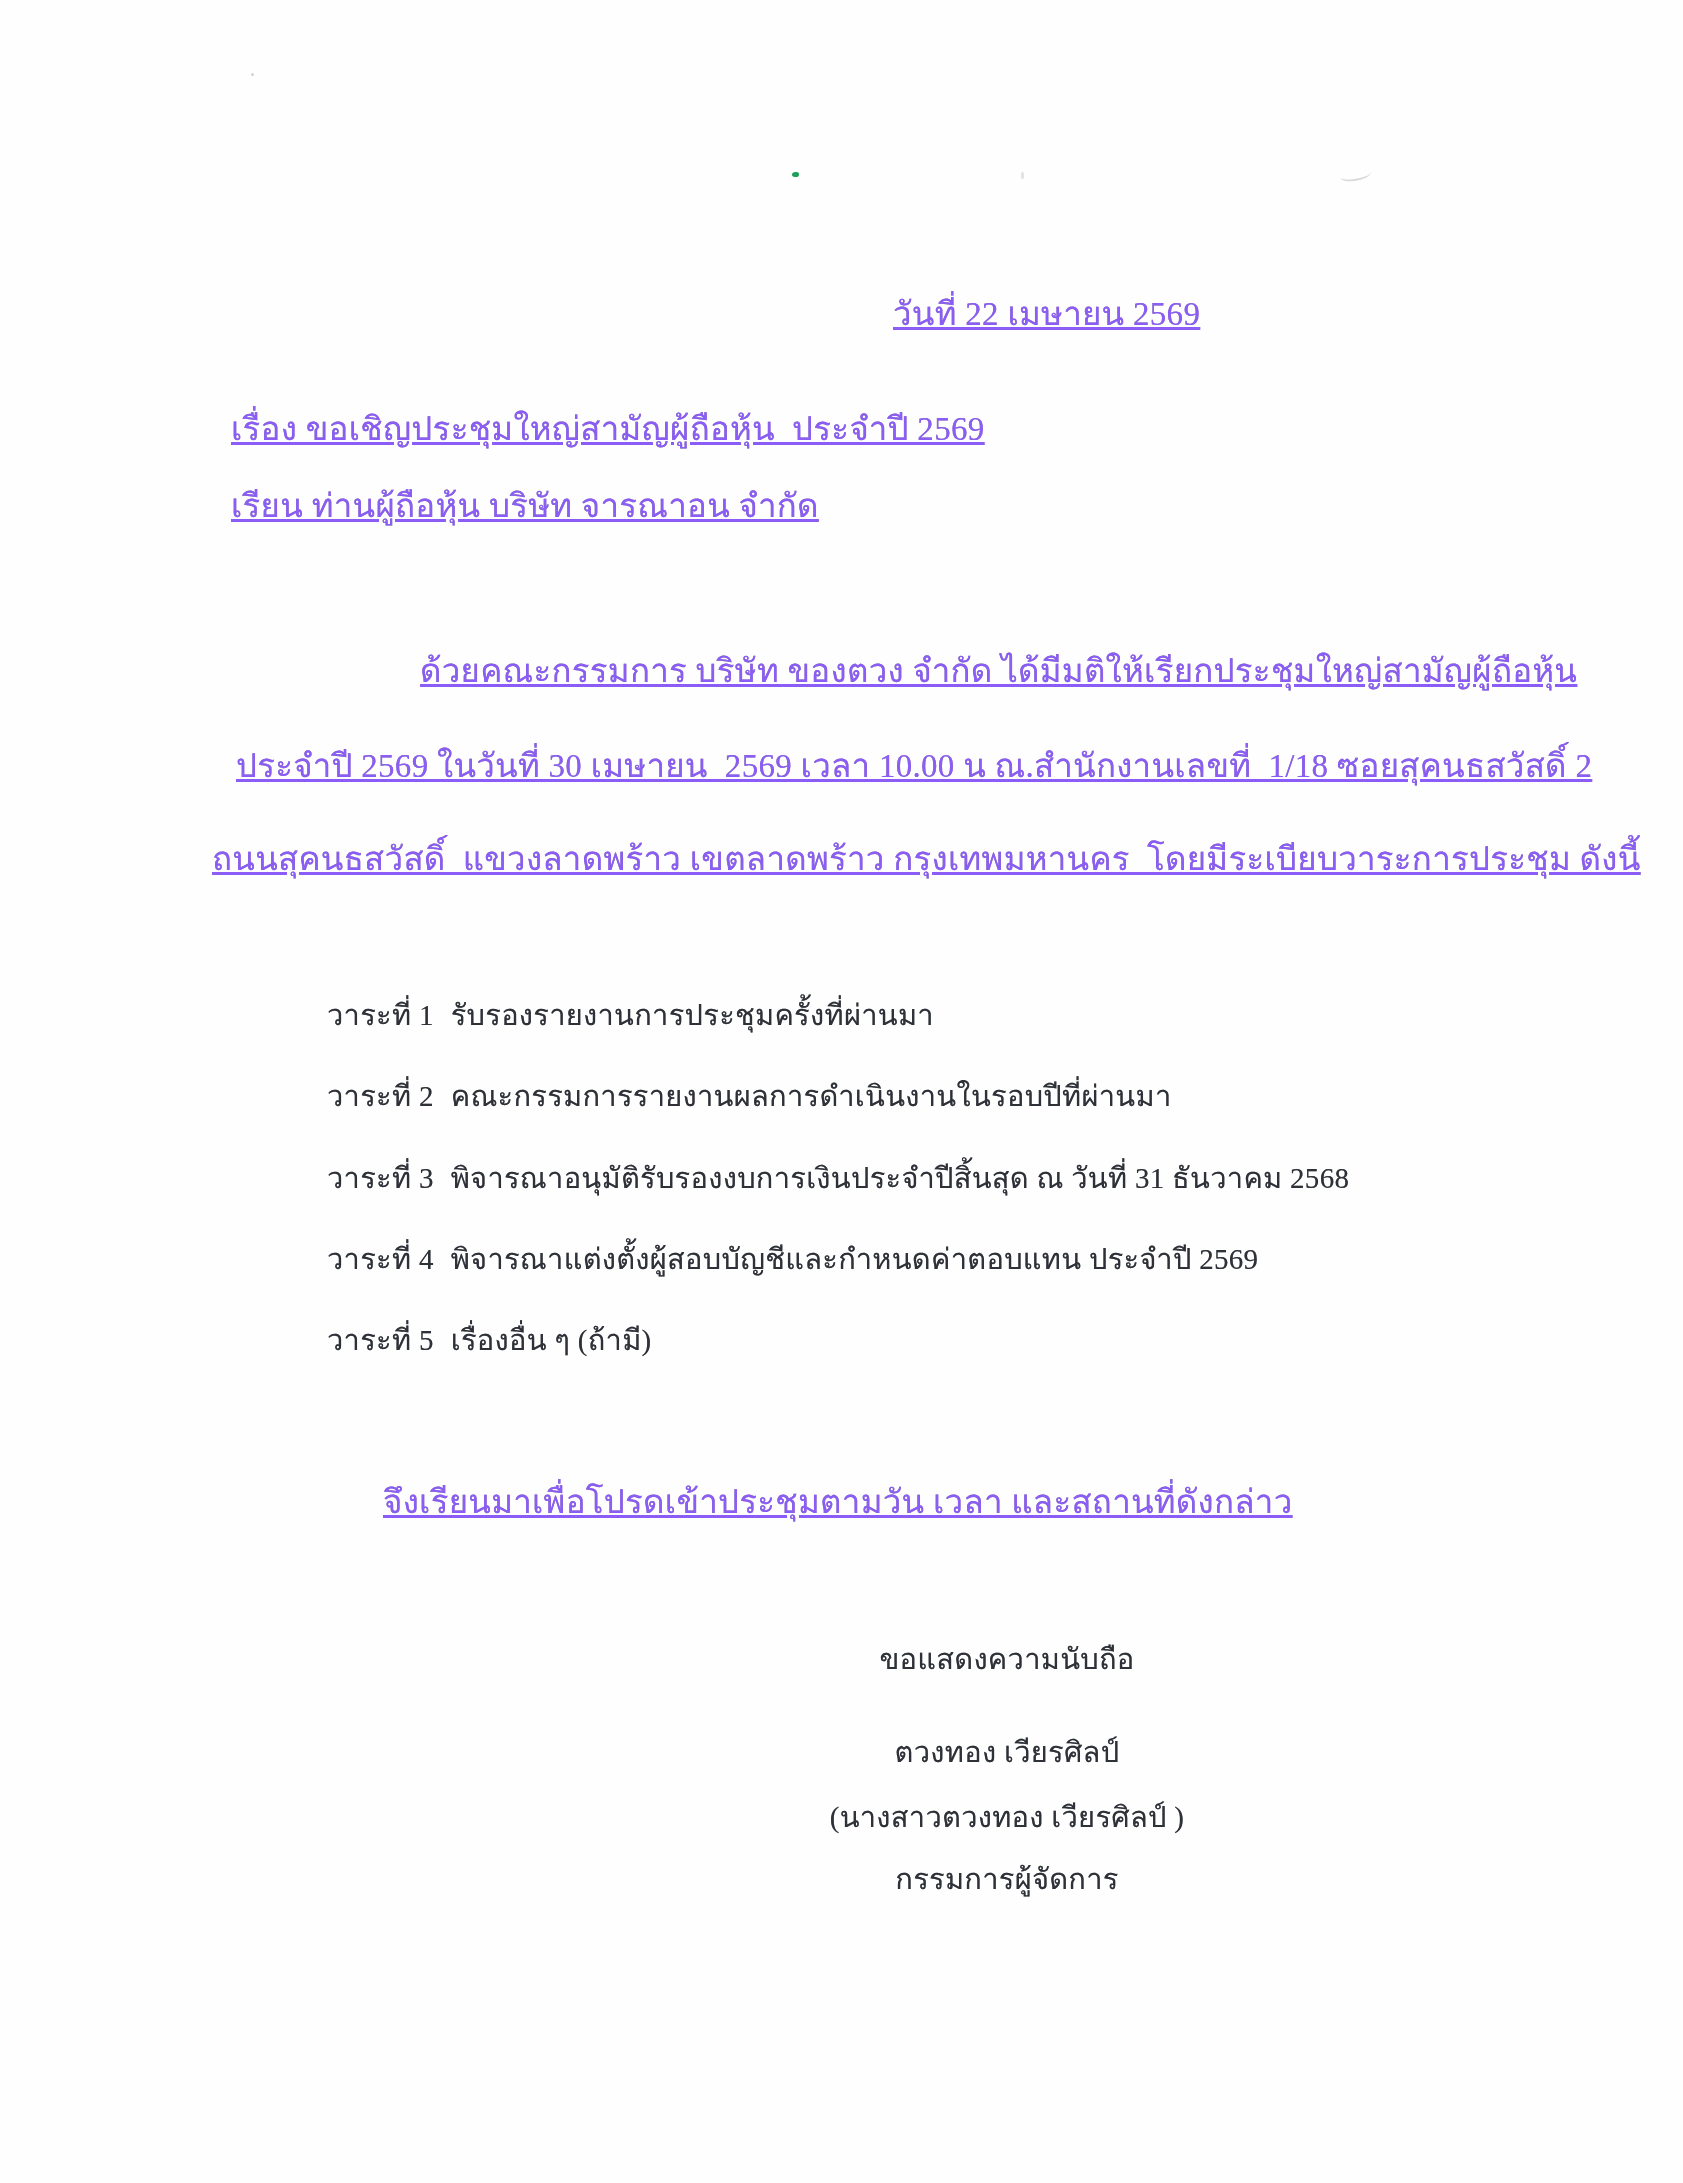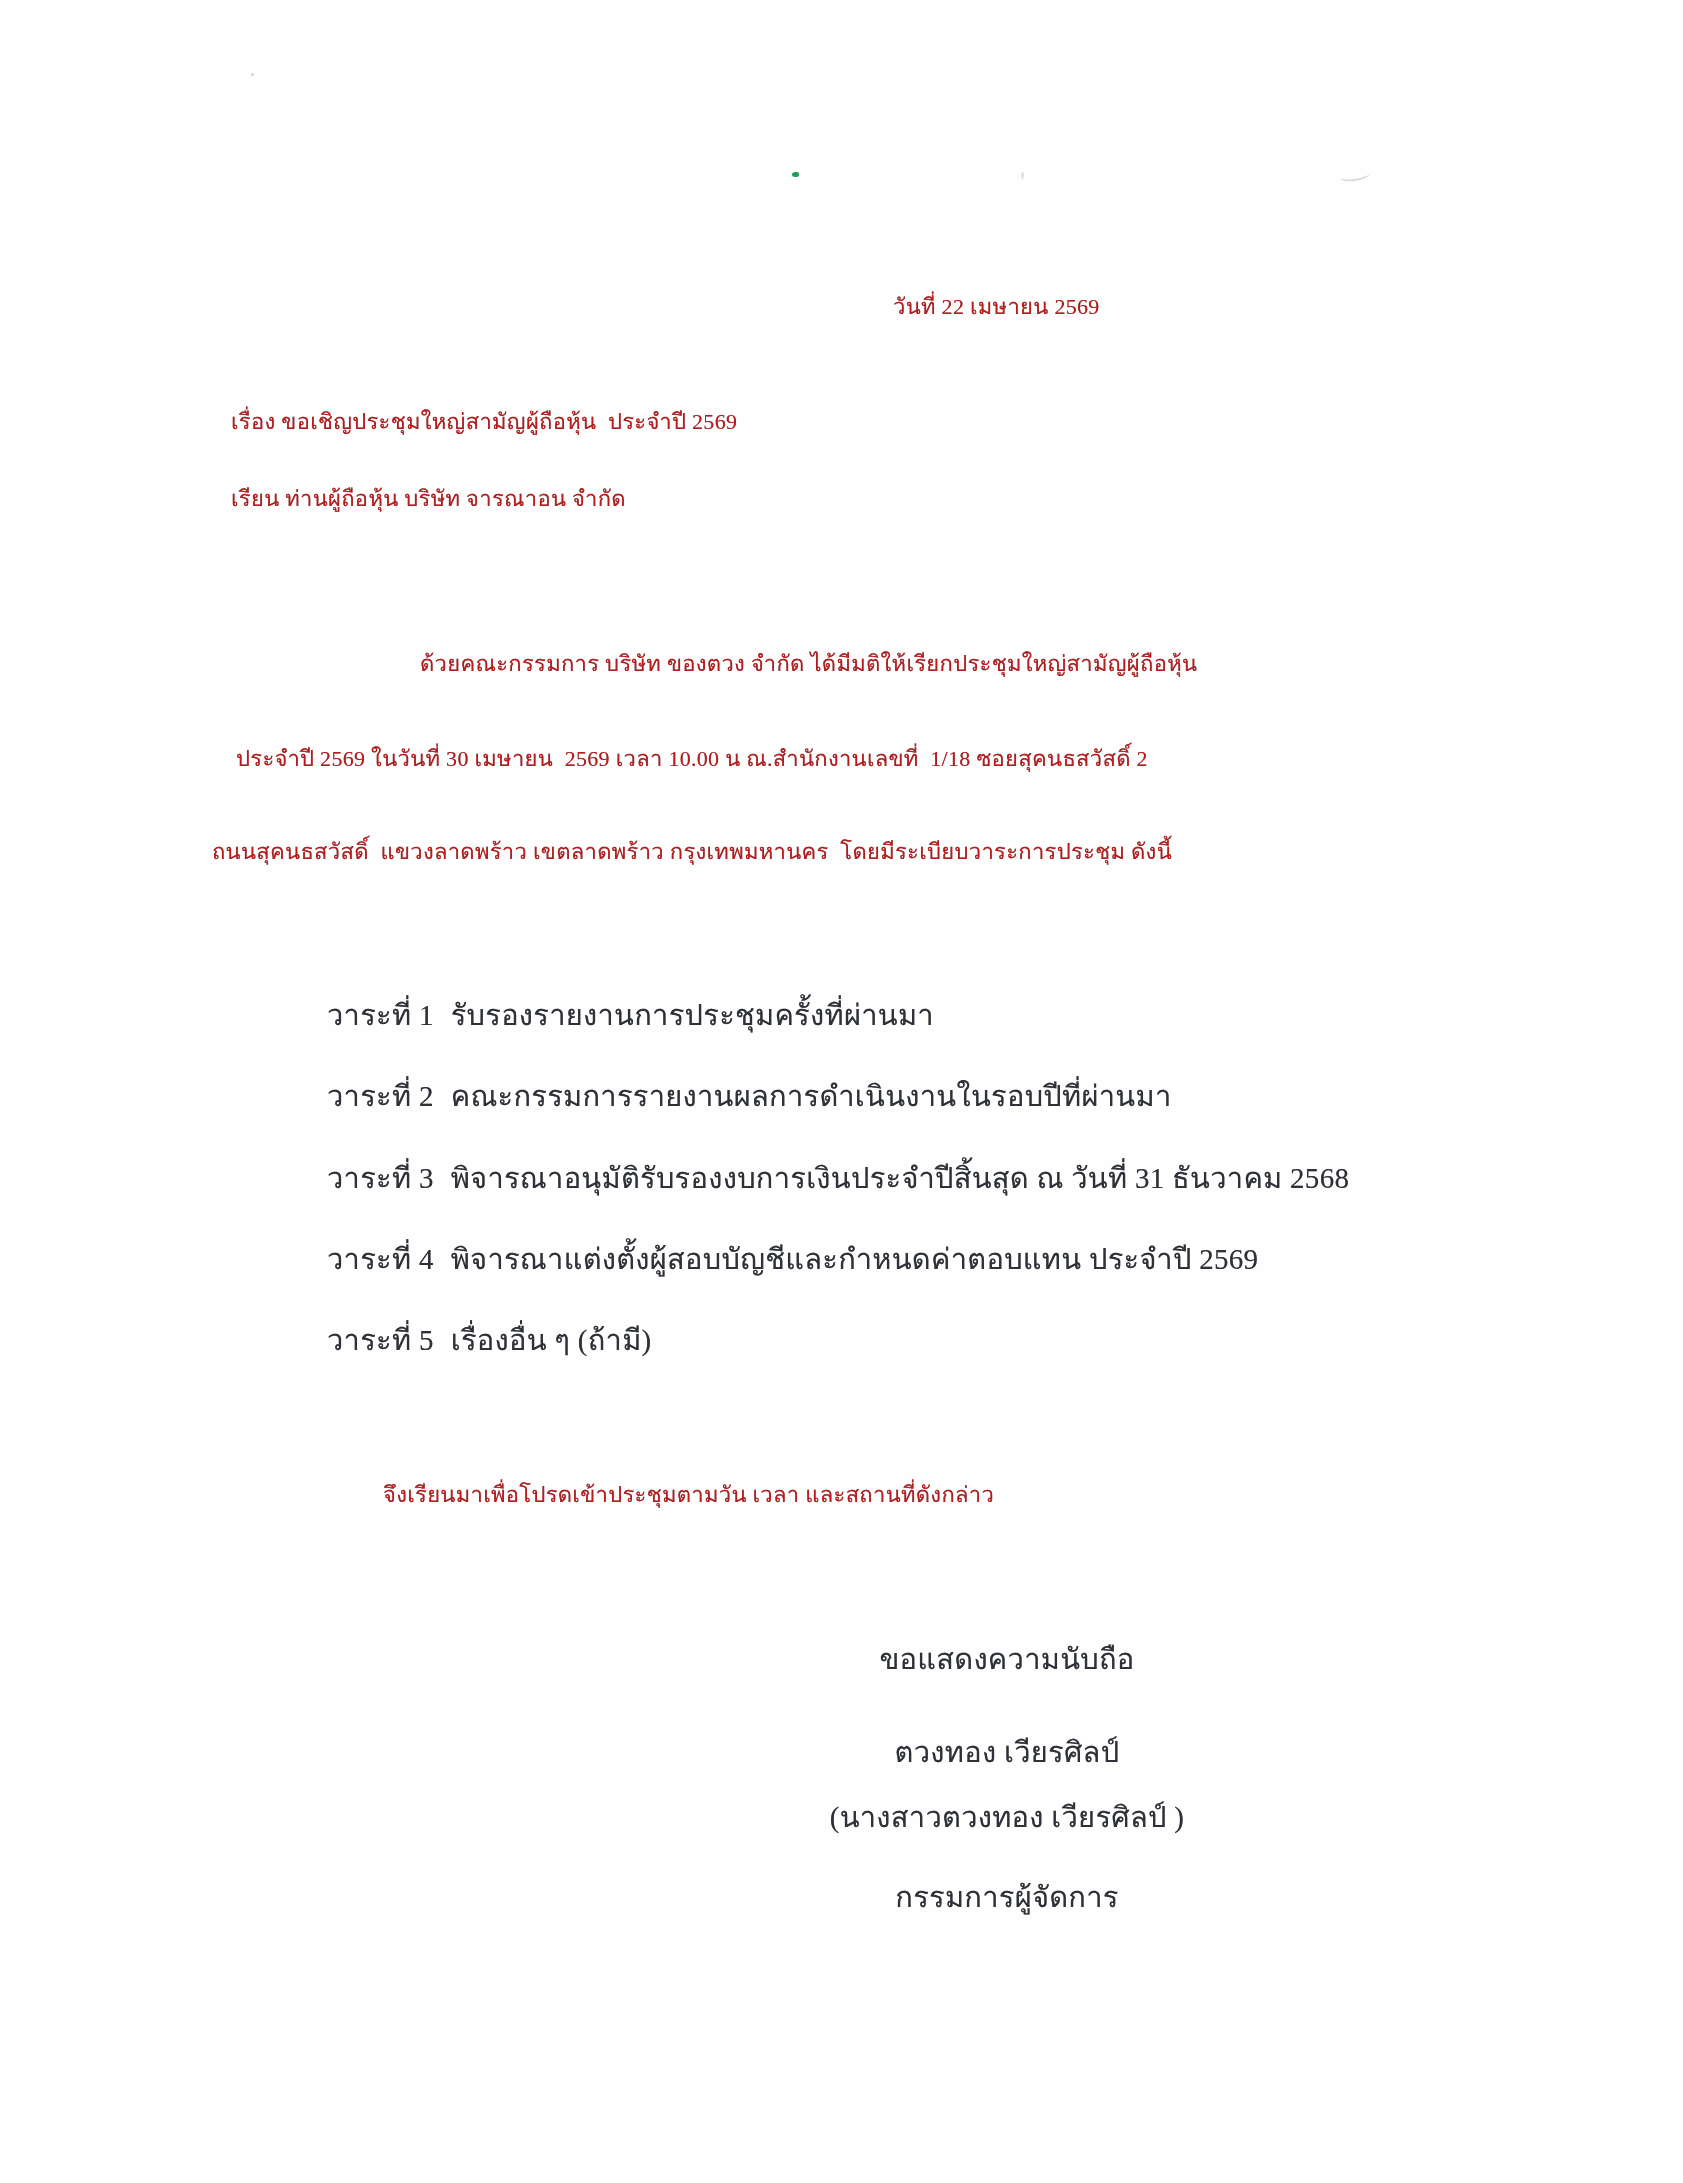--- a/index.html
+++ b/index.html
@@ -12,26 +12,27 @@
     position: relative;
     width: 1683px;
     height: 2183px;
     background: #fefefe;
     overflow: hidden;
     font-family: "Liberation Serif", "DejaVu Serif", serif;
     color: #2e3138;
   }
   .line {
     position: absolute;
-    font-size: 22px;
+    font-size: 33px;
     line-height: 1.3;
     white-space: pre;
     letter-spacing: 0.3px;
-    color: #b91c1c;
+    color: #8b5cf6;
     text-shadow: 0 0 0.4px rgba(46,49,56,0.55);
+    text-decoration: underline;
   }
   
   .date-line      { left: 893px; top: 293px;  }
   
   .subject-line   { left: 231px;  top: 408px;  }
   .recipient-line { left: 231px;  top: 485px;  }
   
   .body-line-1    { left: 420px;  top: 650px;  }
   .body-line-2    { left: 236px;  top: 745px; }
   .body-line-3    { left: 212px;  top: 838px; }
@@ -65,21 +66,21 @@
   .signature-block .sig-line {
     position: relative;
     font-size: 29px;
     line-height: 1.3;
     white-space: pre;
     letter-spacing: 0.3px;
     text-shadow: 0 0 0.4px rgba(46,49,56,0.55);
   }
   .sig-salutation { margin-bottom: 55px; }
   .sig-name       { margin-bottom: 28px; }
-  .sig-paren      { margin-bottom: 42px; }
+  .sig-paren      { margin-bottom: 24px; }
   
   .speck-green {
     position: absolute;
     left: 792px;
     top: 172px;
     width: 6.7px;
     height: 5.3px;
     border-radius: 60% 40% 55% 45%;
     background: #1ca05a;
     box-shadow: 0 9.3px 5.3px -4px rgba(28,160,90,0.25), 0 22.7px 6.7px -5.3px rgba(120,150,135,0.2);

